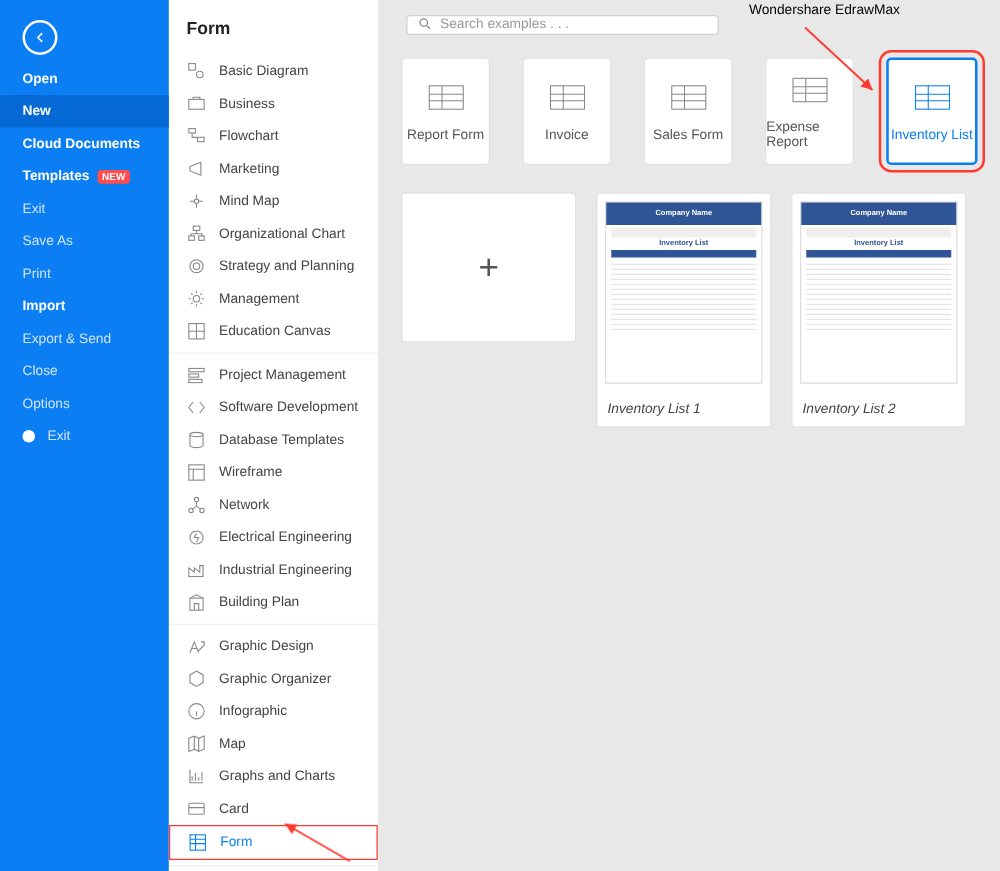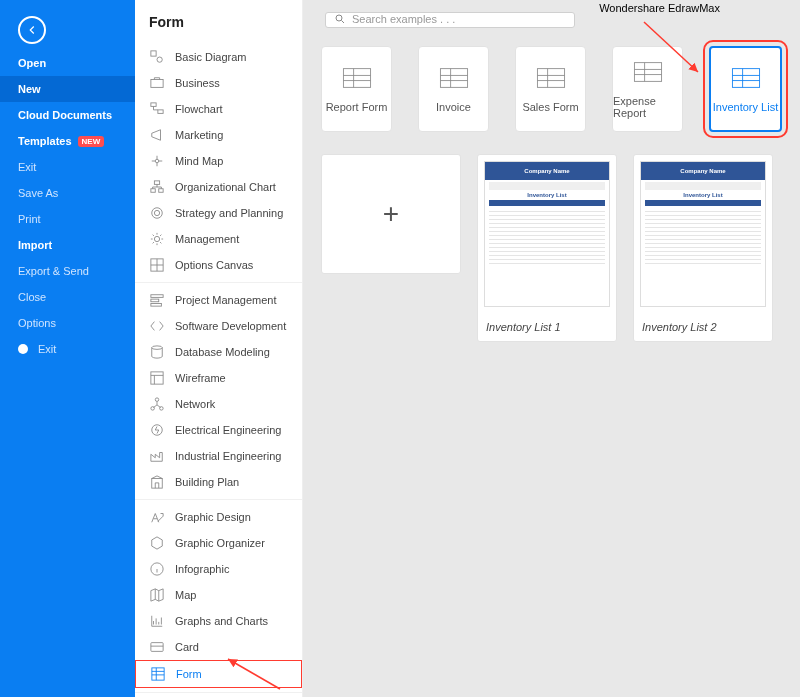--- a/index.html
+++ b/index.html
@@ -332,21 +332,21 @@
             </span>
             <span>Management</span>
           </div>
           <div class="cat-item">
             <span class="cat-icon">
               <svg viewBox="0 0 16 16" fill="none" stroke="#888" stroke-width="1">
                 <rect x="1" y="1" width="14" height="14"></rect>
                 <path d="M8 1v14M1 8h14"></path>
               </svg>
             </span>
-            <span>Options Canvas</span>
+            <span>Education Canvas</span>
           </div>
         </div>
         <div class="cat-group">
           <div class="cat-item">
             <span class="cat-icon">
               <svg viewBox="0 0 16 16" fill="none" stroke="#888" stroke-width="1">
                 <rect x="1" y="2" width="14" height="3"></rect>
                 <rect x="1" y="7" width="9" height="3"></rect>
                 <rect x="1" y="12" width="12" height="3"></rect>
               </svg>
@@ -361,21 +361,21 @@
             </span>
             <span>Software Development</span>
           </div>
           <div class="cat-item">
             <span class="cat-icon">
               <svg viewBox="0 0 16 16" fill="none" stroke="#888" stroke-width="1">
                 <ellipse cx="8" cy="3" rx="6" ry="2"></ellipse>
                 <path d="M2 3v10c0 1 3 2 6 2s6-1 6-2V3"></path>
               </svg>
             </span>
-            <span>Database Modeling</span>
+            <span>Database Templates</span>
           </div>
           <div class="cat-item">
             <span class="cat-icon">
               <svg viewBox="0 0 16 16" fill="none" stroke="#888" stroke-width="1">
                 <rect x="1" y="1" width="14" height="14"></rect>
                 <path d="M1 5h14M5 5v10"></path>
               </svg>
             </span>
             <span>Wireframe</span>
           </div>

